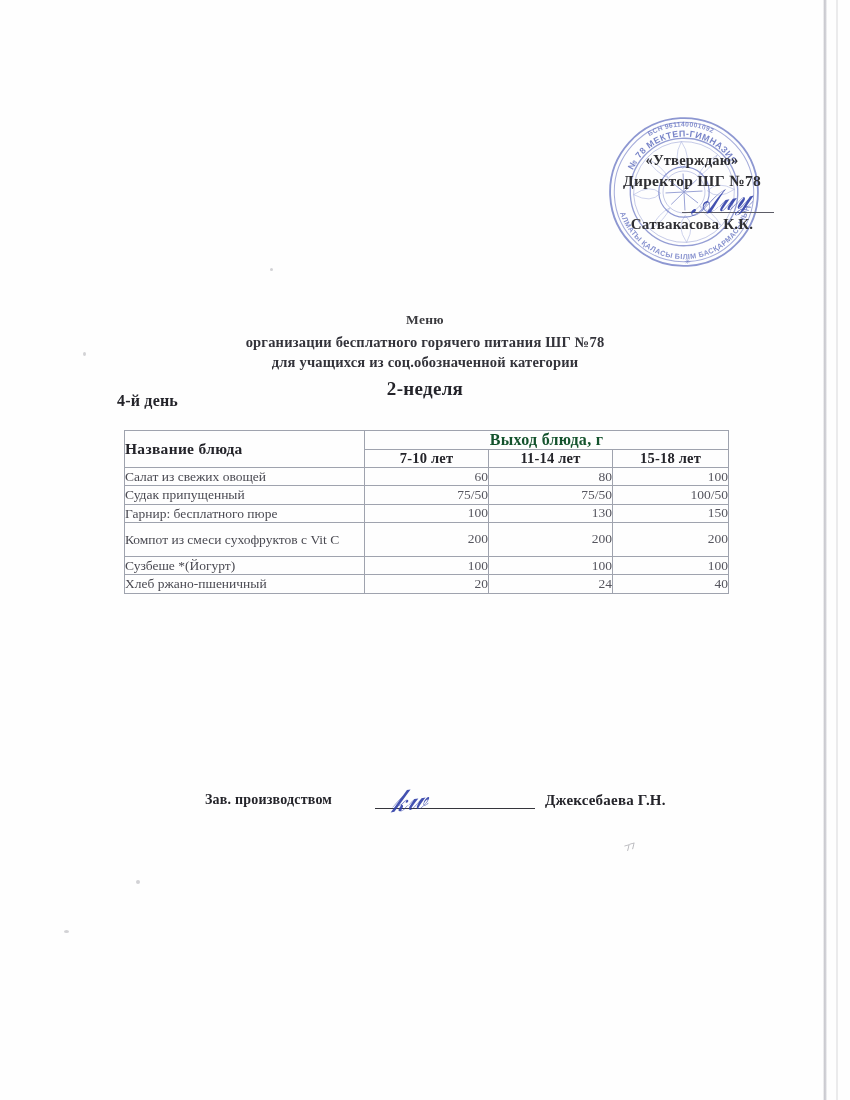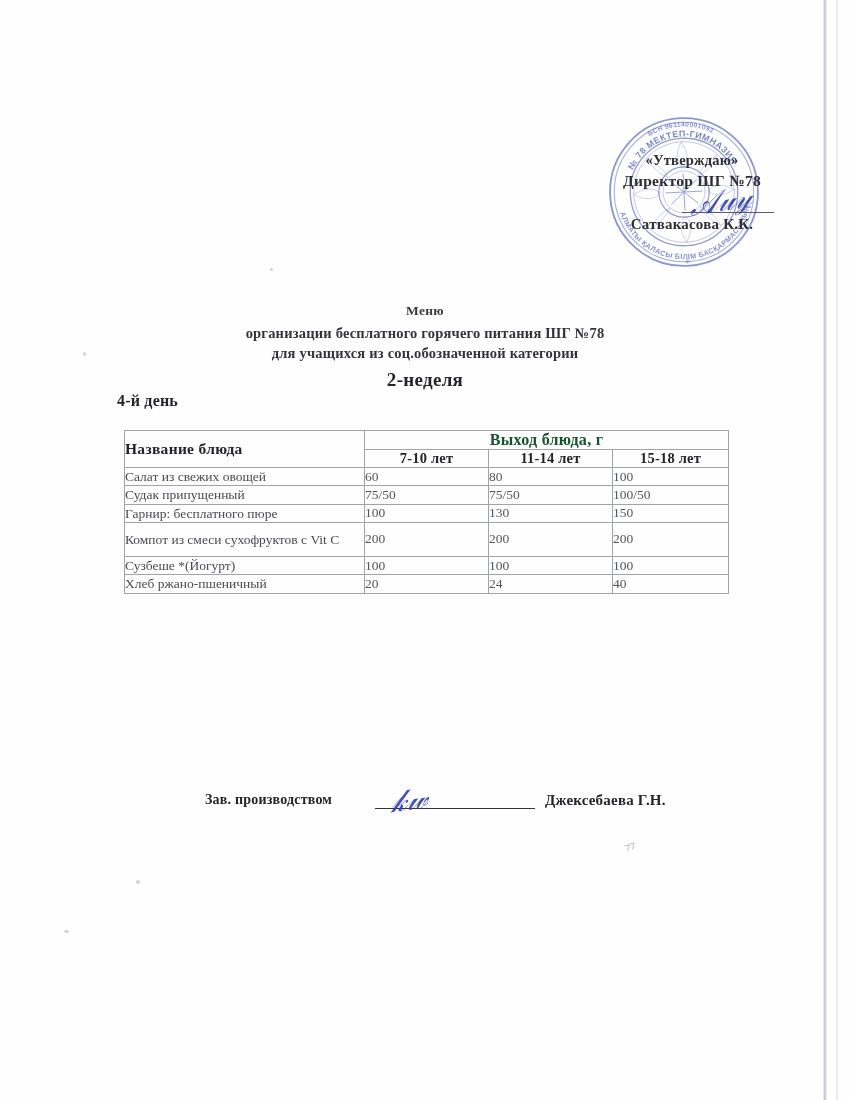--- a/index.html
+++ b/index.html
@@ -116,21 +116,21 @@
     left: 0;
     top: 296px;
     width: 850px;
     text-align: center;
   }
   .t-menu {
     font-size: 13.5px;
     font-weight: bold;
     color: #3a3a3e;
     letter-spacing: 0.3px;
-    margin: 7px 0 6px 0;
+    margin: 16px 0 6px 0;
   }
   .t-org, .t-cat {
     font-size: 14.5px;
     font-weight: bold;
     color: #33333a;
     letter-spacing: 0.2px;
     margin: 0 0 3px 0;
   }
   .t-week {
     font-size: 19px;
@@ -188,21 +188,21 @@
     letter-spacing: 0.2px;
   }
   .td-dish {
     text-align: left;
     padding: 7px 6px 7px 11px;
     font-size: 13.5px;
     color: #4a4a52;
     line-height: 1.28;
   }
   .td-val {
-    text-align: left;
+    text-align: right;
     font-size: 13.5px;
     color: #55555e;
     padding: 7px 0;
     margin-top: 44px;
   }
   .row-tall .td-dish, .row-tall .td-val { padding-top: 8px; padding-bottom: 8px; }
 
   
   .footer {
     position: absolute;

